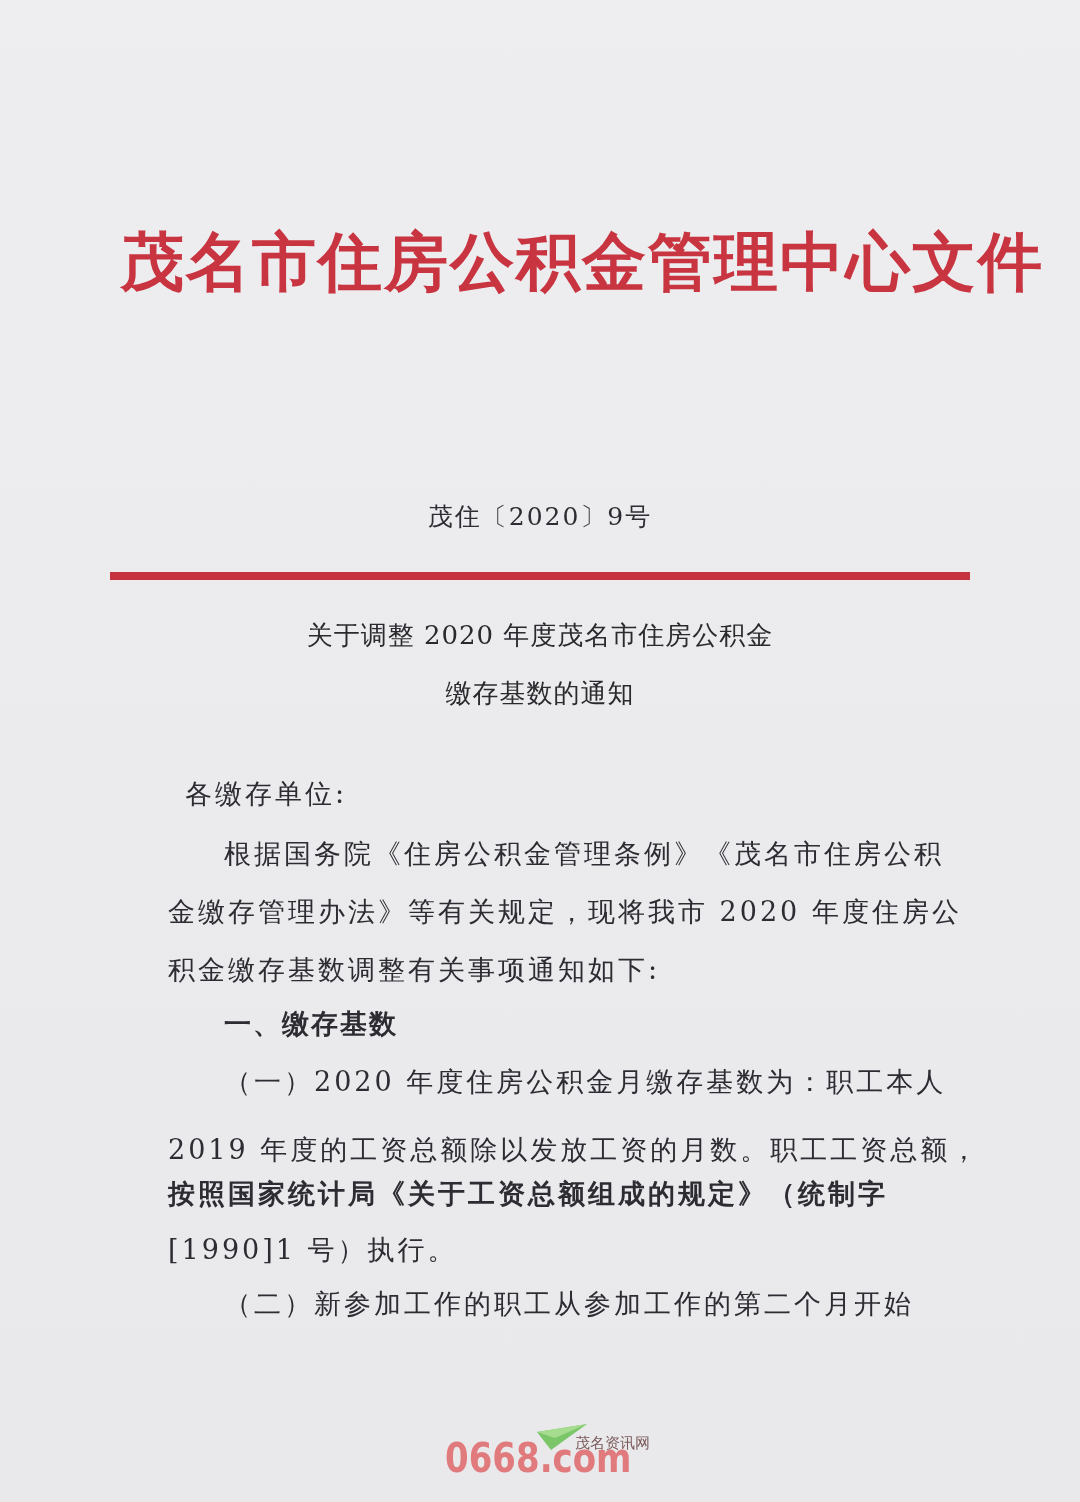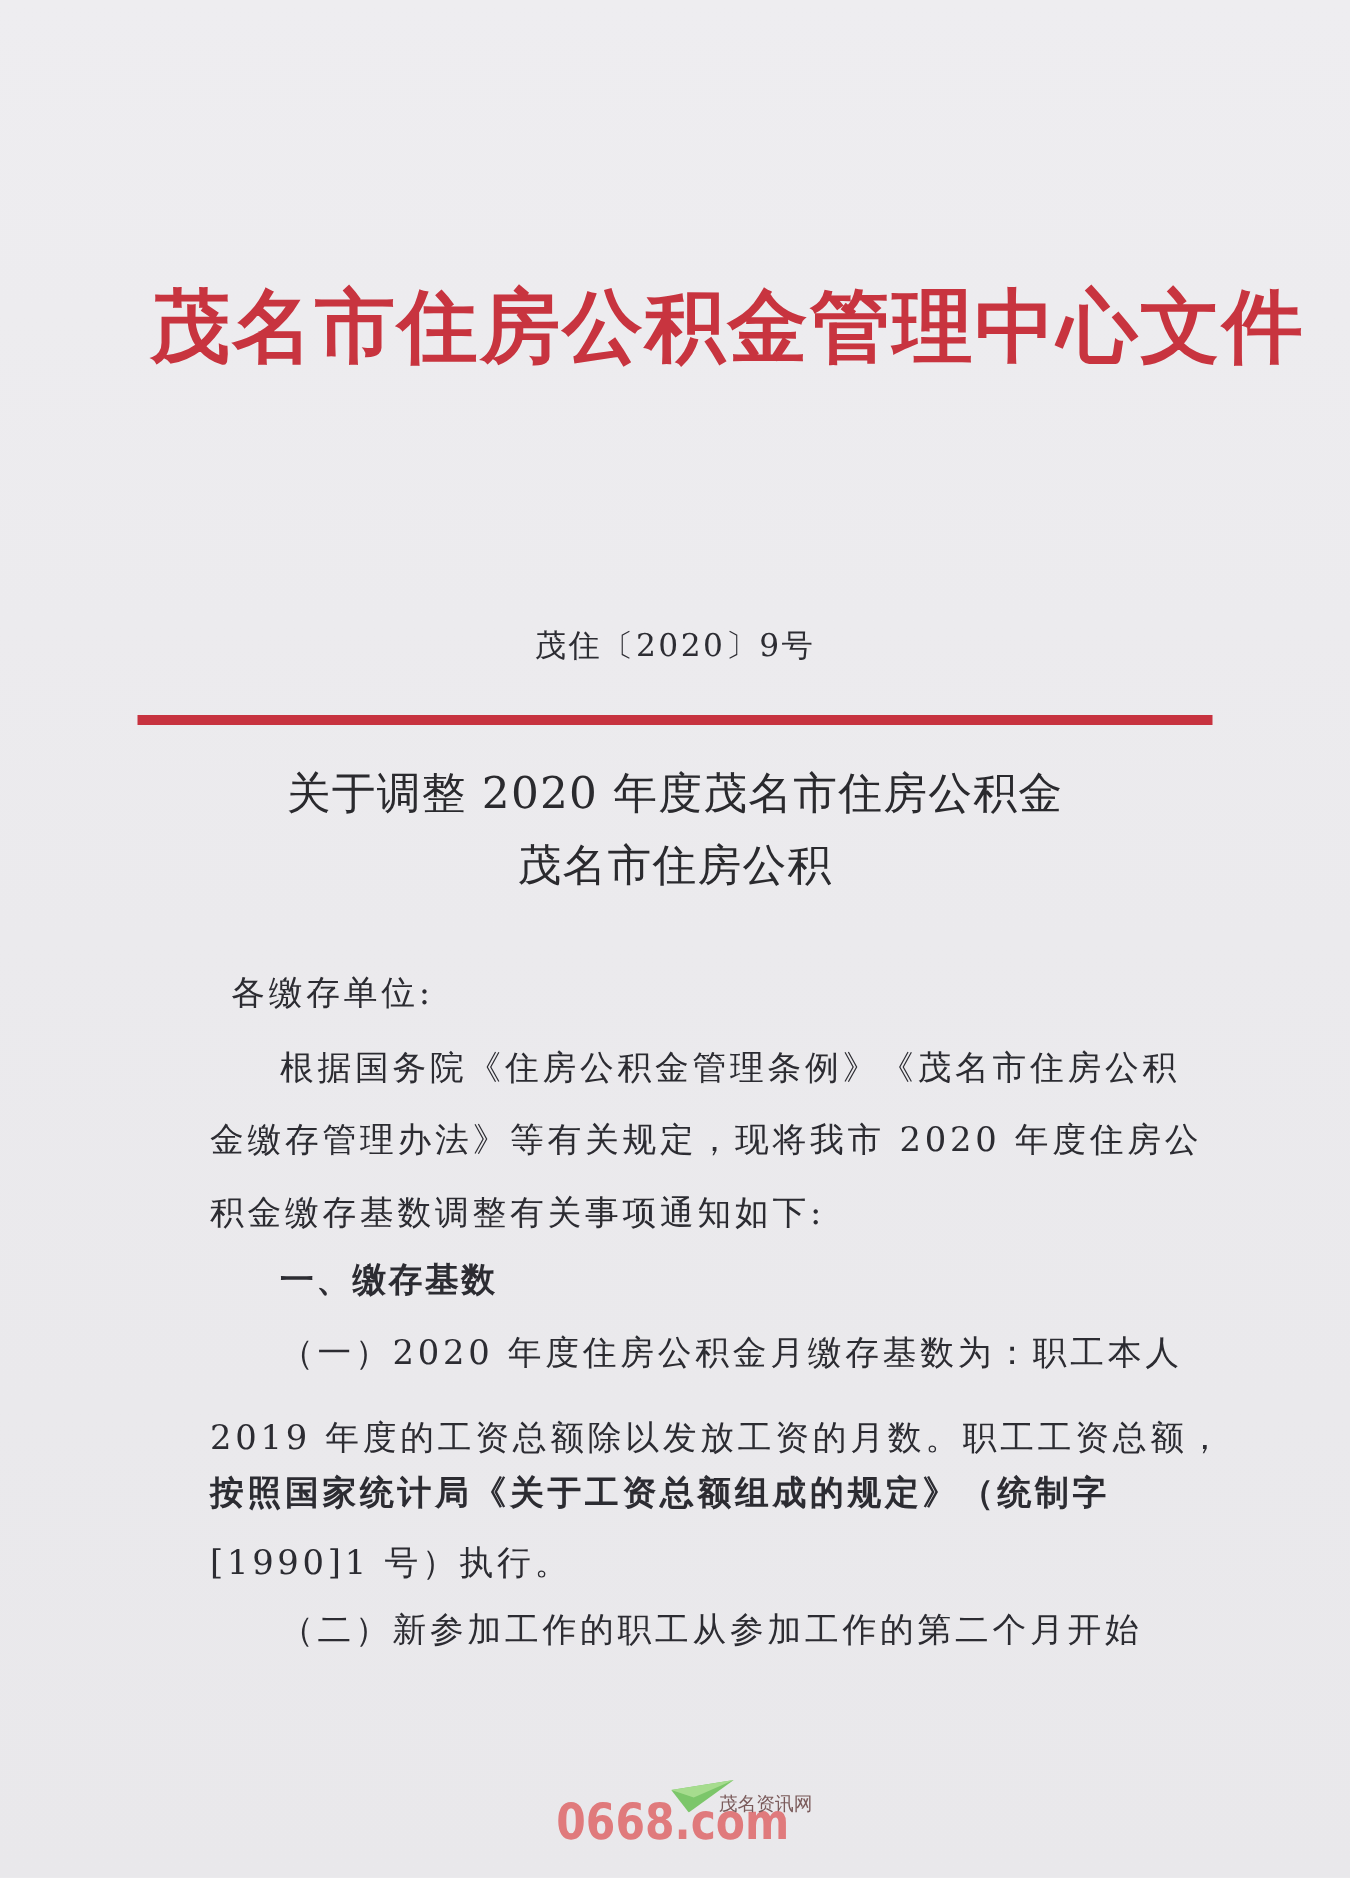--- a/index.html
+++ b/index.html
@@ -33,21 +33,21 @@
       color: #2d2d33;
       letter-spacing: 2px;
     }
     .red-rule {
       position: absolute; left: 110px; top: 572px; width: 860px; height: 8px;
       background: #c7323f;
     }
     .doc-title {
       position: absolute; left: 0; width: 1080px; top: 606px;
       text-align: center;
-      font-size: 35px;
+      font-size: 26px;
       line-height: 58px;
       color: #2a2a2e;
       letter-spacing: 1px;
     }
     .doc-title div { white-space: nowrap; }
     .body-text {
       position: absolute; left: 168px; width: 740px; top: 776px;
       font-size: 27px;
       color: #2c2c32;
     }
@@ -80,21 +80,21 @@
 <div class="page">
 
   <div class="header-title">茂名市住房公积金管理中心文件</div>
 
   <div class="doc-number">茂住〔2020〕9号</div>
 
   <div class="red-rule"></div>
 
   <div class="doc-title">
     <div>关于调整 2020 年度茂名市住房公积金</div>
-    <div>茂名市住房公积</div>
+    <div>缴存基数的通知</div>
   </div>
 
   <div class="body-text">
     <div class="line" style="top:0px;margin-left:17px;">各缴存单位:</div>
 
     <div class="line indent" style="top:60px;">根据国务院《住房公积金管理条例》《茂名市住房公积</div>
     <div class="line" style="top:118px;">金缴存管理办法》等有关规定，现将我市 2020 年度住房公</div>
     <div class="line" style="top:176px;">积金缴存基数调整有关事项通知如下:</div>
 
     <div class="line indent heading" style="top:230px;">一、缴存基数</div>

